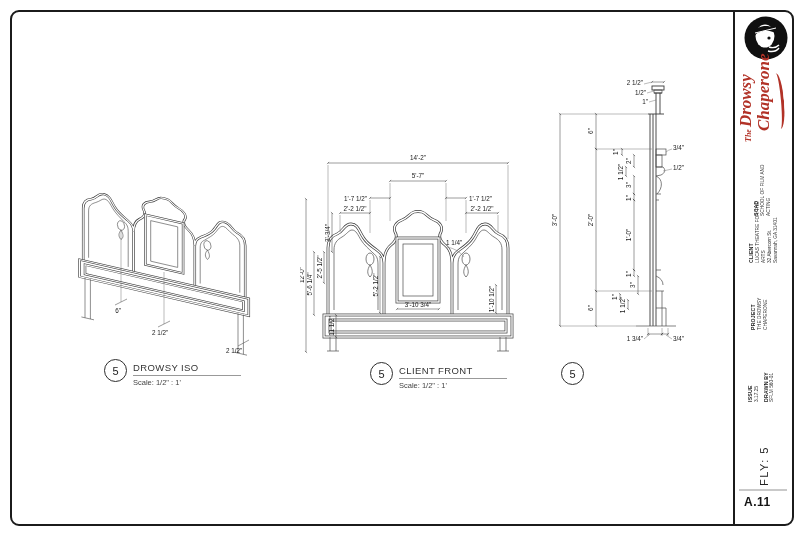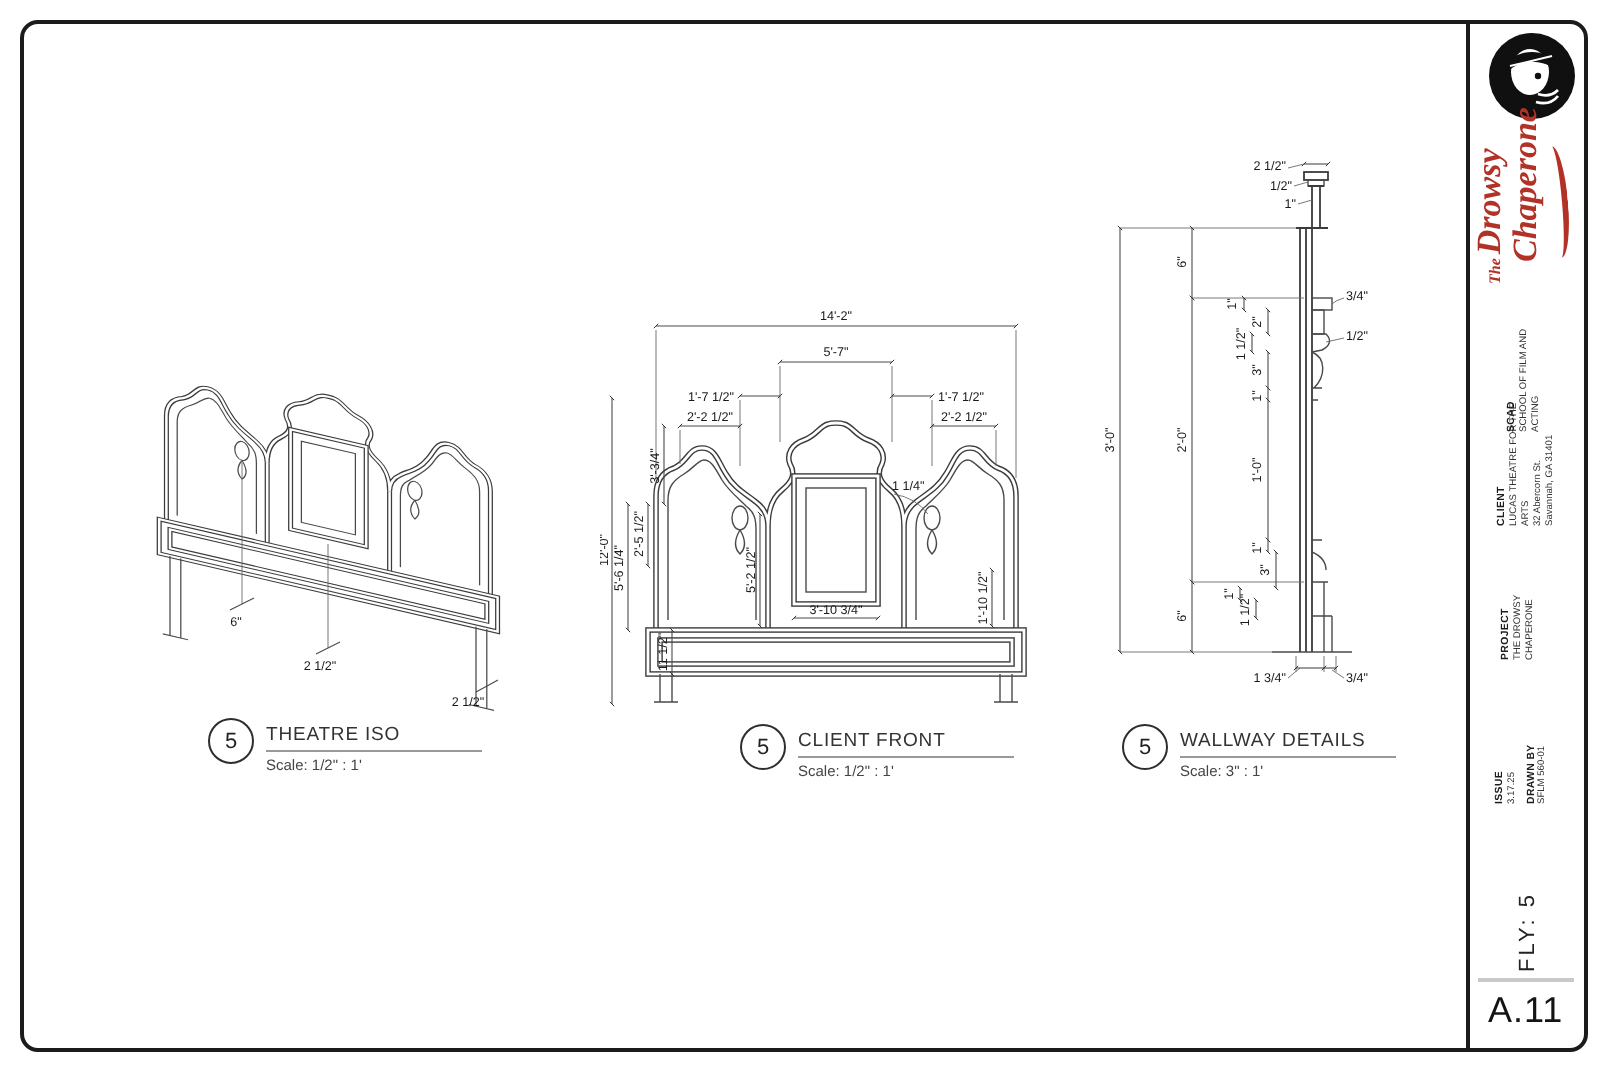--- a/index.html
+++ b/index.html
@@ -28,21 +28,21 @@
             border-bottom:1px solid #999;min-width:104px;}
   .vl-scale{font-size:7.5px;color:#444;margin-top:2px;}
 
   
   .rot{position:absolute;transform:rotate(-90deg);transform-origin:0 0;}
   .tb-label{font-weight:bold;font-size:5.2px;color:#1d1d1d;letter-spacing:0.2px;line-height:1.25;}
   .tb-val{font-size:4.8px;color:#333;line-height:1.3;}
   .tb-pair{margin-bottom:3px;}
   .tb-fly{font-size:11px;color:#222;letter-spacing:1.5px;}
   .tb-rule{position:absolute;left:739px;top:489px;width:48px;border-top:2px solid #c9c9c9;}
-  .sheet-number{position:absolute;left:744px;top:495px;font-size:18px;font-weight:normal;
+  .sheet-number{position:absolute;left:744px;top:495px;font-size:12px;font-weight:bold;
                 color:#141414;letter-spacing:0.5px;}
   .logo-badge{position:absolute;left:742px;top:14px;width:48px;height:48px;}
 
   .brand-line1{white-space:nowrap;}
   .brand-the{font-family:"Liberation Serif",serif;font-style:italic;font-weight:bold;
              color:#b23227;font-size:8px;margin-right:2px;}
   .brand-w1,.brand-w2{font-family:"Liberation Serif",serif;font-style:italic;font-weight:bold;
              color:#b23227;font-size:17px;line-height:0.95;display:inline-block;}
   .brand-w2{margin-left:11px;}
   .brand-swoosh{width:56px;height:7px;border-bottom:3px solid #b23227;
@@ -212,41 +212,37 @@
     <path class="dim" marker-start="url(#tkC)" marker-end="url(#tkC)" d="M 122 256 L 128 256"></path>
     <text class="dt" x="103" y="263" text-anchor="end">1 3/4"</text>
     <text class="dt" x="133" y="263" text-anchor="start">3/4"</text>
   </svg>
 
   <div class="view-label" style="left:104px;top:359px">
     <div class="vl-circle">
         <span>5</span>
       </div>
     <div class="vl-body">
-      <div class="vl-title">THEATRE ISO</div>
+      <div class="vl-title">DROWSY ISO</div>
       <div class="vl-scale">Scale: 1/2" : 1'</div>
     </div>
   </div>
   <div class="view-label" style="left:370px;top:362px">
     <div class="vl-circle">
         <span>5</span>
       </div>
     <div class="vl-body">
       <div class="vl-title">CLIENT FRONT</div>
       <div class="vl-scale">Scale: 1/2" : 1'</div>
     </div>
   </div>
   <div class="view-label" style="left:561px;top:362px">
     <div class="vl-circle">
         <span>5</span>
       </div>
-    <div class="vl-body">
-      <div class="vl-title">WALLWAY DETAILS</div>
-      <div class="vl-scale">Scale: 3" : 1'</div>
-    </div>
   </div>
 
   <div class="logo-badge">
     <svg width="48" height="48" viewBox="0 0 48 48">
       <circle cx="24" cy="24" r="21.5" fill="#101010"></circle>
       <ellipse cx="23" cy="22" rx="9.5" ry="11.5" fill="#ffffff"></ellipse>
       <path d="M 11 18 C 17 10 31 10 37 18 L 37 22 C 30 15 17 15 11 23 Z" fill="#101010"></path>
       <line x1="13" y1="19" x2="34" y2="14" stroke="#ffffff" stroke-width="1"></line>
       <circle cx="27" cy="24" r="1.6" fill="#101010"></circle>
       <path d="M 27 33 q 6 2 10 -2 M 26 37 q 7 2 11 -3" stroke="#ffffff" stroke-width="1.4" fill="none"></path>

